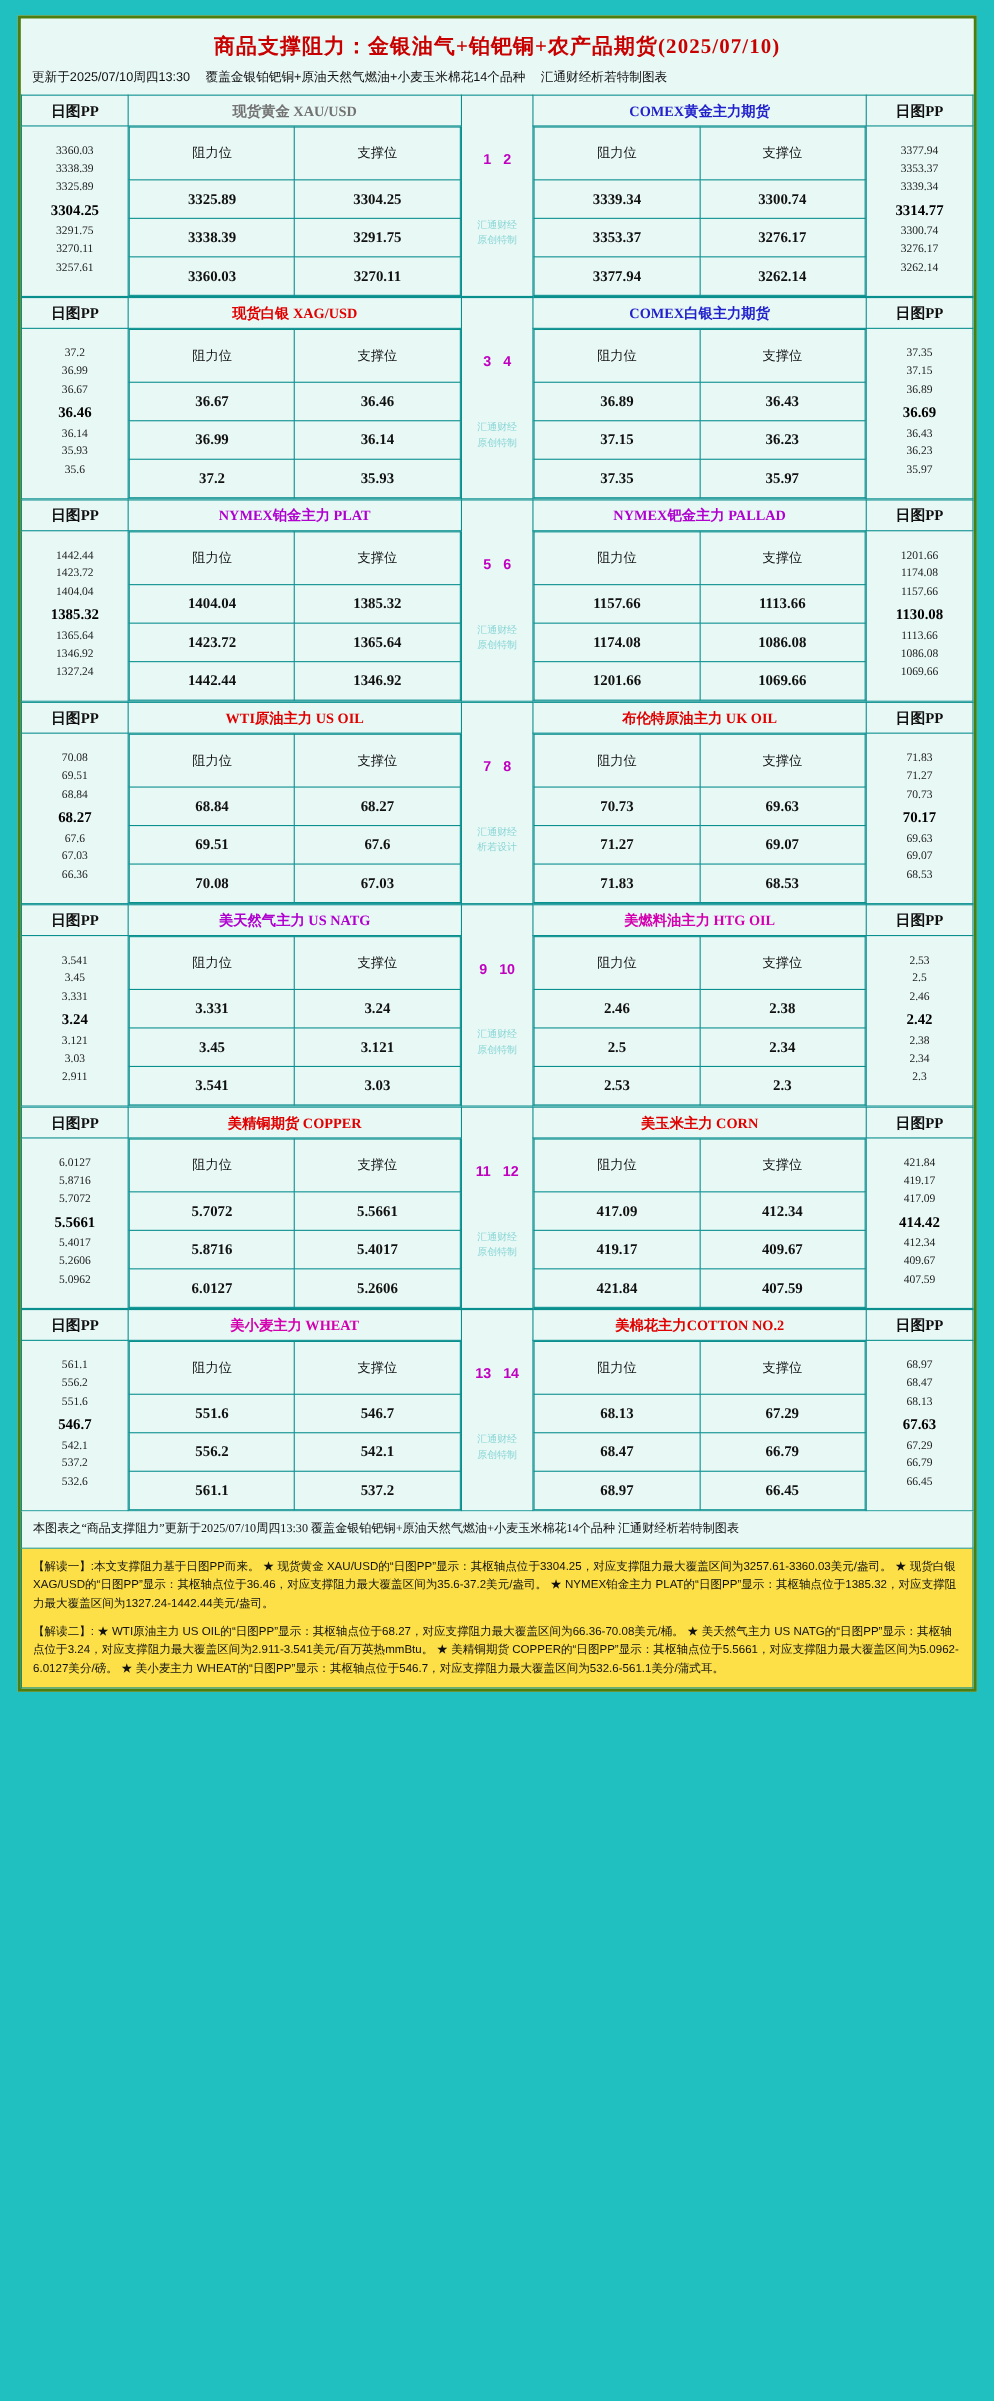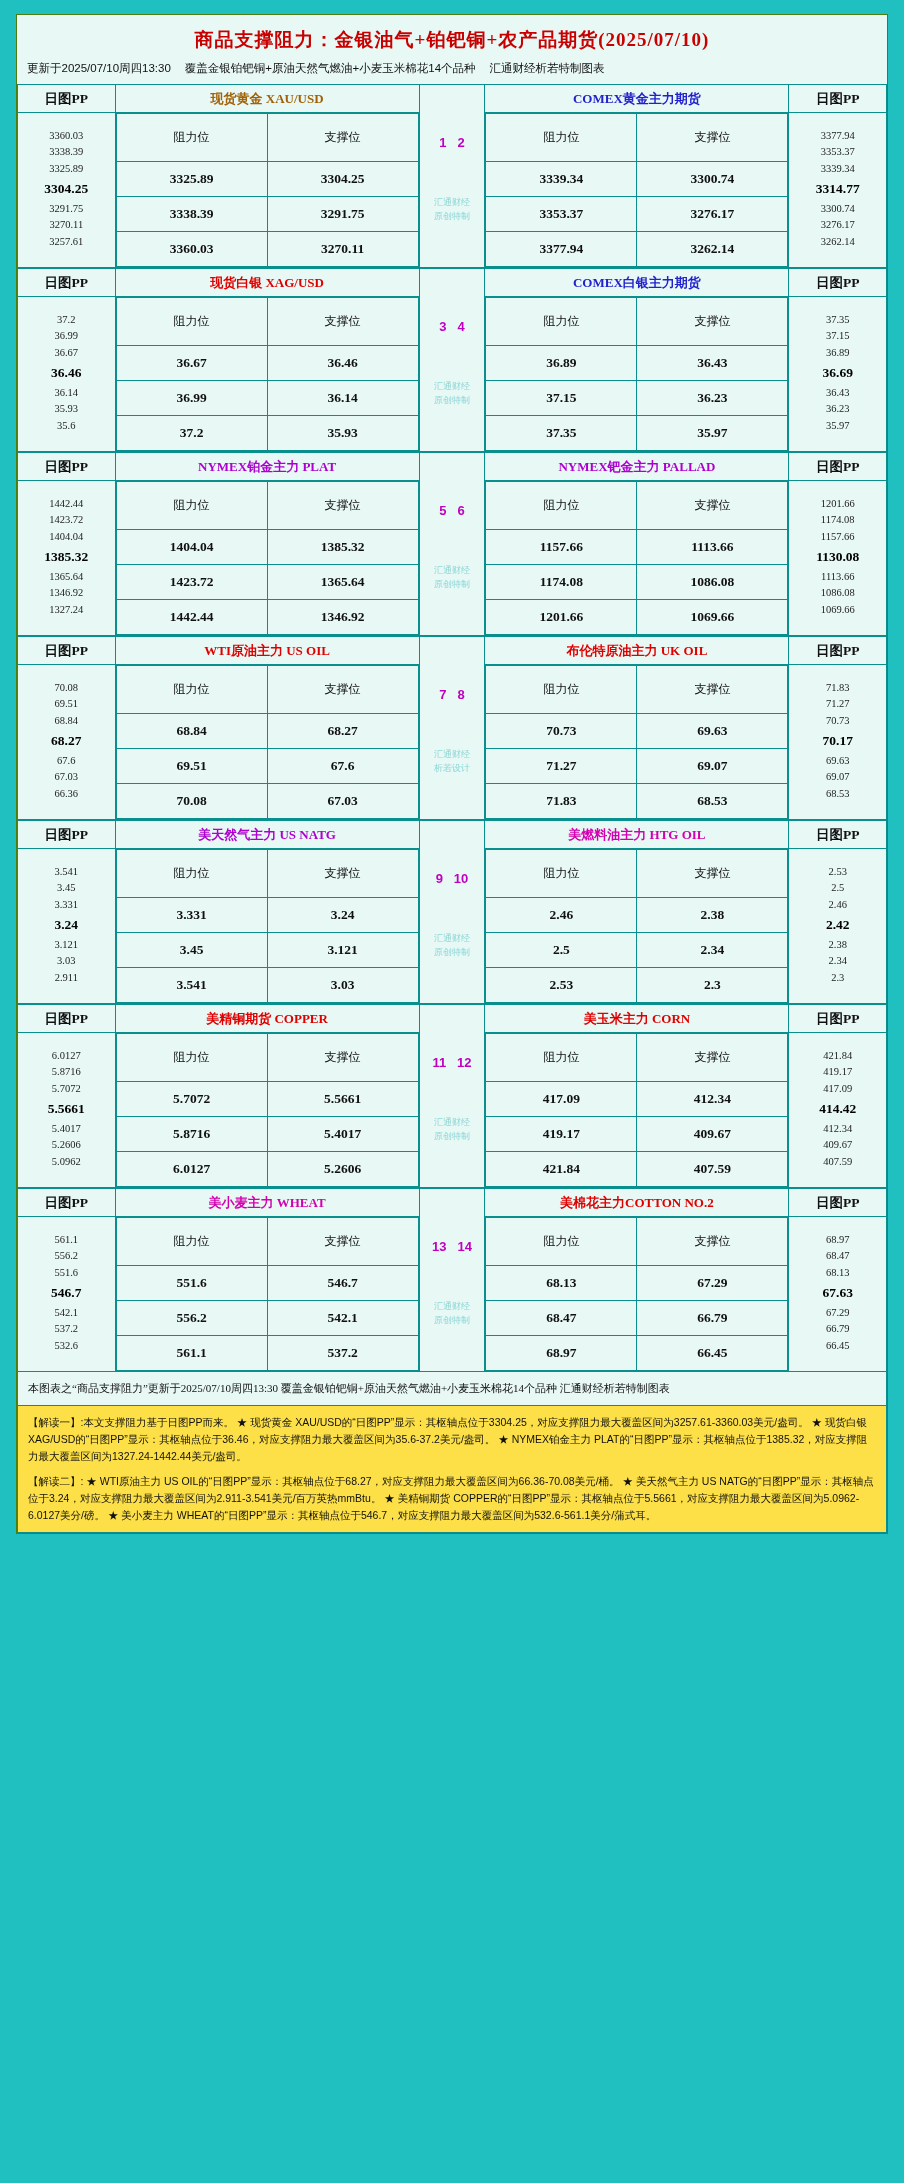--- a/index.html
+++ b/index.html
@@ -9,21 +9,21 @@
     background: #20c0c0;
     font-family: "Liberation Sans", sans-serif;
     color: #111;
   }
   .page {
     width: 904px;
     padding: 14px 16px 18px 16px;
   }
   .sheet {
     background: #e8f8f5;
-    border: 1px solid #4d7c0f;
+    border: 3px solid #4d7c0f;
   }
   .title {
     text-align: center;
     color: #c80000;
     font-weight: bold;
     font-size: 19px;
     letter-spacing: 1px;
     padding: 12px 4px 6px 4px;
     font-family: "Liberation Serif", serif;
     background: #e8f8f5;
@@ -50,21 +50,21 @@
   .mid-col { width: 58px; }
 
   .hdr {
     text-align: center;
     font-weight: bold;
     font-size: 13px;
     padding: 5px 0 4px 0;
     font-family: "Liberation Serif", serif;
   }
   .hdr.dark { color: #111; font-size: 13.5px; }
-  .name-gold { color: #a16207; }
+  .name-gold { color: #737373; }
   .name-blue { color: #2222cc; }
   .name-red  { color: #e00000; }
   .name-purple { color: #b000d0; }
   .name-mag { color: #d400b0; }
 
   .pp-list {
     text-align: center;
     font-size: 10.5px;
     line-height: 1.58;
     color: #222;

